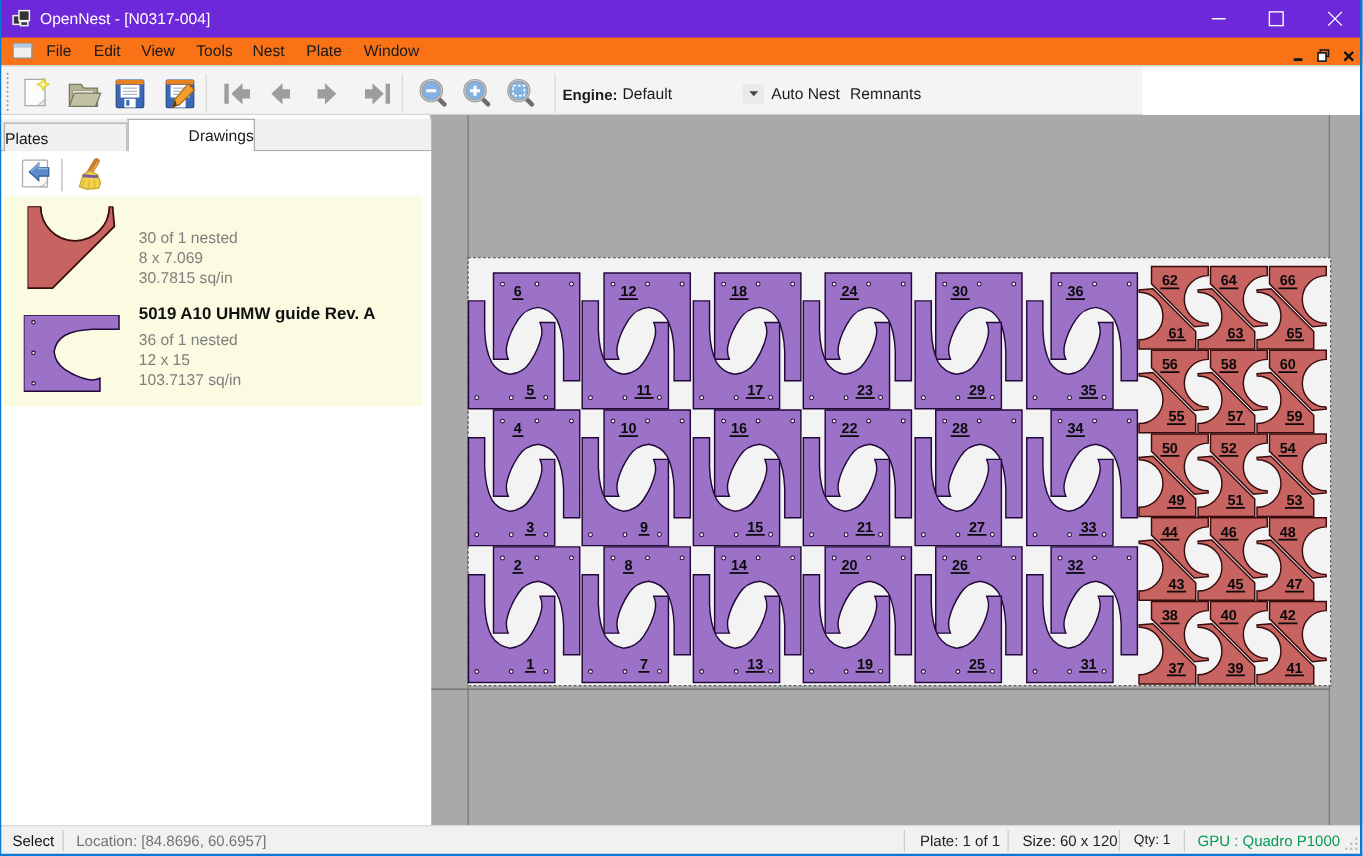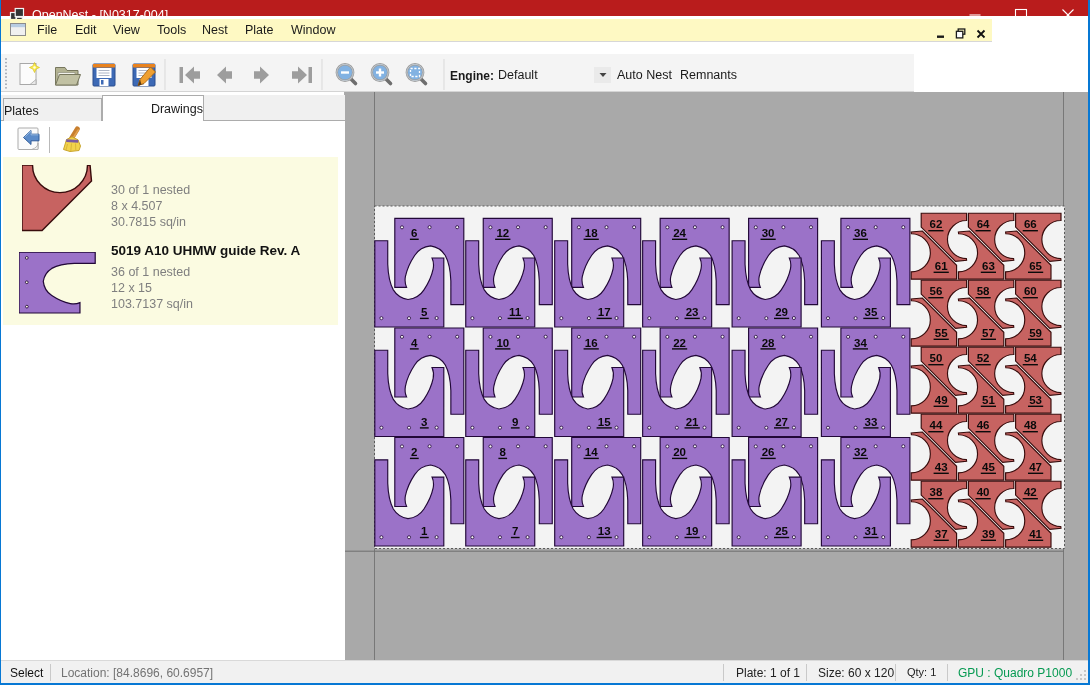--- a/index.html
+++ b/index.html
@@ -1,33 +1,33 @@
 <!DOCTYPE html>
 <html><head><meta charset="utf-8"><style>
 * { margin:0; padding:0; box-sizing:border-box; }
 body { width:1090px; height:685px; position:relative; font-family:"Liberation Sans",sans-serif; background:#fff; overflow:hidden; }
 .abs { position:absolute; }
 </style></head><body>
 
-<div class="abs" style="left:0;top:0;width:1090px;height:16px;background:#b91c1c">
+<div class="abs" style="left:0;top:0;width:1090px;height:46px;background:#6d28d9">
  <svg width="22" height="22" style="position:absolute;left:9px;top:6px">
       <rect x="1.5" y="6.5" width="5.5" height="7" fill="#333333" stroke="#F2F2F2" stroke-width="1.2"></rect>
       <rect x="6.2" y="2.5" width="8.3" height="8" fill="#333333" stroke="#F2F2F2" stroke-width="1.2"></rect>
       <rect x="7.5" y="11.2" width="5.8" height="3.3" fill="#333333" stroke="#F2F2F2" stroke-width="1.2"></rect>
     </svg>
  <span class="abs" style="left:32px;top:8px;font-size:12.5px;color:#fff">OpenNest - [N0317-004]</span>
  <svg width="140" height="30" style="position:absolute;right:0;top:0">
       <line x1="19.5" y1="15" x2="30.5" y2="15" stroke="#FFFFFF" stroke-width="1.1"></line>
       <rect x="65.5" y="9.5" width="11" height="11" fill="none" stroke="#FFFFFF" stroke-width="1.1"></rect>
       <line x1="112.5" y1="9.5" x2="123.5" y2="20.5" stroke="#FFFFFF" stroke-width="1.1"></line>
       <line x1="123.5" y1="9.5" x2="112.5" y2="20.5" stroke="#FFFFFF" stroke-width="1.1"></line>
     </svg>
 </div>
 
-<div class="abs" style="left:0;top:19px;width:992px;height:23px;background:#fef9c3;border-bottom:1px solid #D7D7D7">
+<div class="abs" style="left:0;top:30px;width:1090px;height:23px;background:#f97316;border-bottom:1px solid #D7D7D7">
  <svg width="18" height="16" style="position:absolute;left:10px;top:4px">
       <rect x="0.5" y="0.5" width="15" height="12" fill="#F0F0F0" stroke="#8C8C8C" stroke-width="1"></rect>
       <rect x="1" y="1" width="14" height="3.2" fill="#B7CCE2"></rect>
     </svg>
  <span style="position:absolute;left:37px;top:4px;font-size:12.5px;color:#1a1a1a">File</span>
     <span style="position:absolute;left:75px;top:4px;font-size:12.5px;color:#1a1a1a">Edit</span>
     <span style="position:absolute;left:113px;top:4px;font-size:12.5px;color:#1a1a1a">View</span>
     <span style="position:absolute;left:157px;top:4px;font-size:12.5px;color:#1a1a1a">Tools</span>
     <span style="position:absolute;left:202px;top:4px;font-size:12.5px;color:#1a1a1a">Nest</span>
     <span style="position:absolute;left:245px;top:4px;font-size:12.5px;color:#1a1a1a">Plate</span>
@@ -138,21 +138,21 @@
     </svg>
  <svg width="78" height="62" style="position:absolute;left:19px;top:160px">
       <g transform="matrix(0,-5.08,5.08,0,0,61)">
         <path d="M0,0 L12,0 L12,15 L9.75,15 L9.75,10.9 C9.68,9.0 9.38,7.55 8.78,6.45 C8.2,5.5 7.3,4.95 6.23,4.78 C5.0,4.9 4.1,5.45 3.45,6.45 C2.75,7.5 2.1,8.9 1.85,10.1 C1.7,10.9 1.8,11.45 2.05,12 L0,12 Z" fill="#9B72C8" stroke="#220838" stroke-width="0.24"></path>
         <circle cx="1.25" cy="1.55" r="0.27" fill="#FBFBE1" stroke="#220838" stroke-width="0.17"></circle>
         <circle cx="6.05" cy="1.53" r="0.27" fill="#FBFBE1" stroke="#220838" stroke-width="0.17"></circle>
         <circle cx="10.85" cy="1.53" r="0.27" fill="#FBFBE1" stroke="#220838" stroke-width="0.17"></circle>
       </g>
     </svg>
  <span class="abs" style="left:111px;top:91px;font-size:12.5px;color:#7F7F7F">30 of 1 nested</span>
- <span class="abs" style="left:111px;top:107px;font-size:12.5px;color:#7F7F7F">8 x 4.507</span>
+ <span class="abs" style="left:111px;top:107px;font-size:12.5px;color:#7F7F7F">8 x 7.069</span>
  <span class="abs" style="left:111px;top:123px;font-size:12.5px;color:#7F7F7F">30.7815 sq/in</span>
  <span class="abs" style="left:111px;top:151px;font-size:13.5px;font-weight:bold;color:#111">5019 A10 UHMW guide Rev. A</span>
  <span class="abs" style="left:111px;top:173px;font-size:12.5px;color:#7F7F7F">36 of 1 nested</span>
  <span class="abs" style="left:111px;top:189px;font-size:12.5px;color:#7F7F7F">12 x 15</span>
  <span class="abs" style="left:111px;top:205px;font-size:12.5px;color:#7F7F7F">103.7137 sq/in</span>
 </div>
 
 <div class="abs" style="left:345px;top:92px;width:745px;height:568px;background:#A9A9A9">
  <svg width="745" height="568" viewBox="345 92 745 568" style="position:absolute;left:0;top:0">
       <line x1="374.5" y1="92" x2="374.5" y2="660" stroke="#787878" stroke-width="1"></line>

